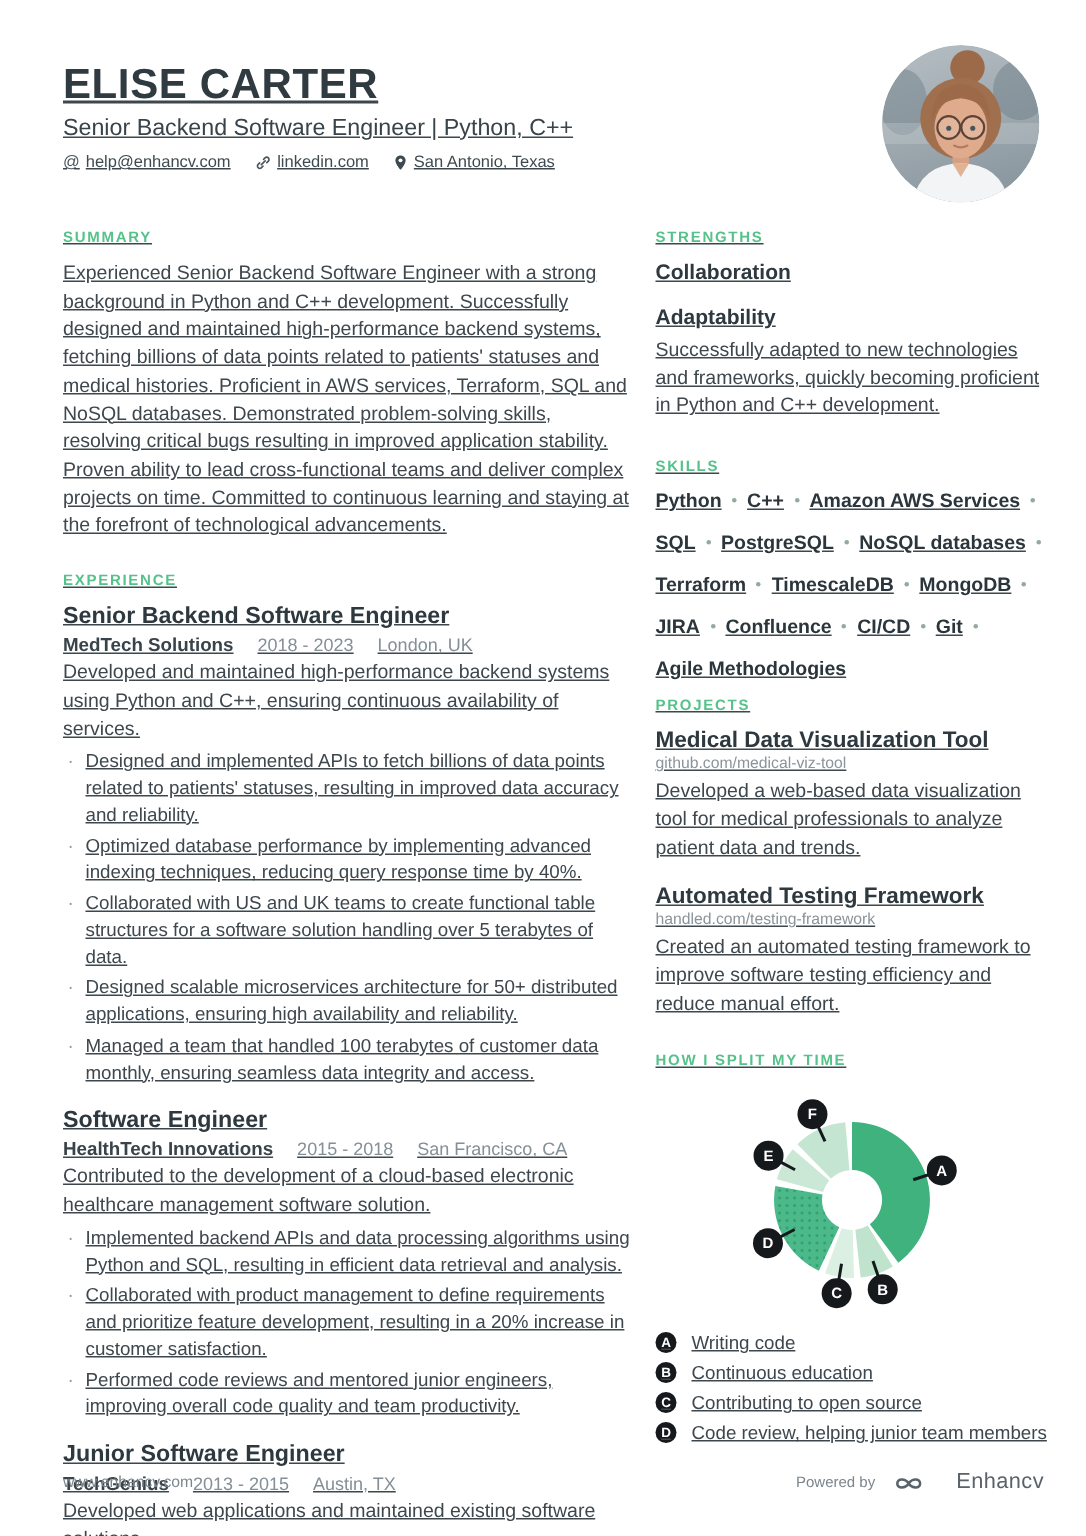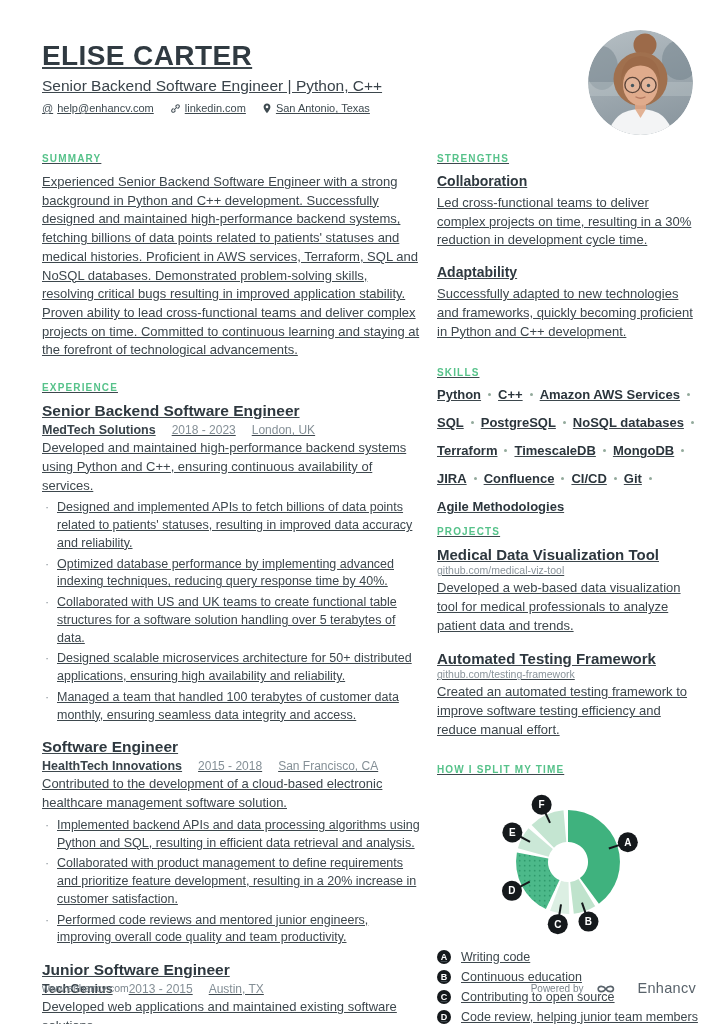--- a/index.html
+++ b/index.html
@@ -187,21 +187,20 @@
       </div>
 
     </div>
 
     <div class="col-right">
 
       <div class="sec" style="margin-top:18px;">
         <h2 class="sec-h accent" style="color: rgb(86, 194, 138);">STRENGTHS</h2>
         <div class="str">
           <h3 class="str-t">Collaboration</h3>
-          <p class="body-t">Led cross-functional teams to deliver complex projects on time, resulting in a 30% reduction in development cycle time.</p>
         </div>
         <div class="str">
           <h3 class="str-t">Adaptability</h3>
           <p class="body-t">Successfully adapted to new technologies and frameworks, quickly becoming proficient in Python and C++ development.</p>
         </div>
       </div>
 
       <div class="sec" style="margin-top:26px;">
         <h2 class="sec-h accent" style="color: rgb(86, 194, 138);">SKILLS</h2>
         <div class="skills">
@@ -225,21 +224,21 @@
 
       <div class="sec" style="margin-top:12px;">
         <h2 class="sec-h accent" style="color: rgb(86, 194, 138);">PROJECTS</h2>
         <div class="proj">
           <h3 class="proj-t">Medical Data Visualization Tool</h3>
           <div class="proj-l">github.com/medical-viz-tool</div>
           <p class="body-t">Developed a web-based data visualization tool for medical professionals to analyze patient data and trends.</p>
         </div>
         <div class="proj">
           <h3 class="proj-t">Automated Testing Framework</h3>
-          <div class="proj-l">github.com/testing-framework</div>
+          <div class="proj-l">handled.com/testing-framework</div>
           <p class="body-t">Created an automated testing framework to improve software testing efficiency and reduce manual effort.</p>
         </div>
       </div>
 
       <div class="sec" style="margin-top:24px;">
         <h2 class="sec-h accent" style="color: rgb(86, 194, 138);">HOW I SPLIT MY TIME</h2>
         <div class="chart-wrap">
           <svg id="donut" width="240" height="156" viewBox="0 0 240 156">
               <defs>
                 <pattern id="pat-D" width="5" height="5" patternUnits="userSpaceOnUse">

